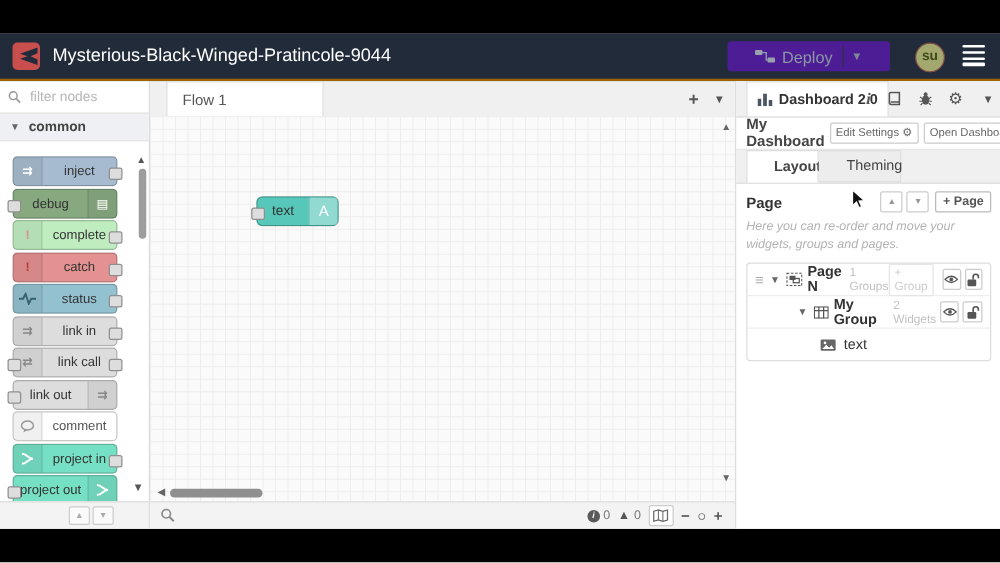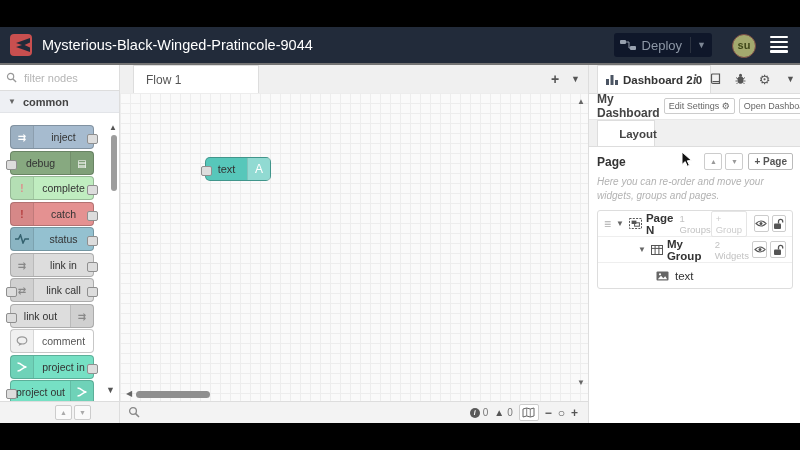--- a/index.html
+++ b/index.html
@@ -1,25 +1,25 @@
 <!DOCTYPE html>
 <html><head>
 <meta charset="utf-8">
 <style>
   html,body{margin:0;padding:0;}
   .screen{position:relative;width:800px;height:450px;background:#000;overflow:hidden;
           font-family:"Liberation Sans","DejaVu Sans",sans-serif;-webkit-font-smoothing:antialiased;}
   .app{position:absolute;top:27px;left:0;width:800px;height:396px;background:#fff;font-size:12px;color:#333;}
 
   
-  .hdr{position:absolute;top:0;left:0;right:0;height:36px;background:#222b3a;border-bottom:2px solid #737373;}
+  .hdr{position:absolute;top:0;left:0;right:0;height:36px;background:#222b3a;border-bottom:2px solid #a16207;}
   .logo{position:absolute;left:10px;top:7px;width:22px;height:22px;border-radius:4px;background:#c94f4f;}
   .hdr-title{position:absolute;left:42px;top:0;line-height:36px;color:#fff;font-size:14.5px;}
-  .deploy{position:absolute;right:88px;top:6px;height:24px;background:#0f172a;border-radius:3px;
-          display:flex;align-items:center;padding:0 6px;color:#8d97a6;font-size:13px;}
+  .deploy{position:absolute;right:88px;top:6px;height:24px;background:#4c1d95;border-radius:3px;
+          display:flex;align-items:center;padding:0 22px;color:#8d97a6;font-size:13px;}
   .deploy .dlab{margin:0 8px 0 6px;}
   .deploy .dsep{width:1px;height:16px;background:#2b3240;margin-right:6px;}
   .deploy .dcaret{font-size:9px;color:#7d8795;}
   .avatar{position:absolute;right:44px;top:7px;width:22px;height:22px;border-radius:50%;background:#a3a96e;
           border:1px solid #7c4a45;color:#3f4718;font-weight:bold;font-size:11px;text-align:center;line-height:21px;}
   .burger{position:absolute;right:12px;top:9px;width:18px;}
   .burger div{height:2.4px;background:#fff;margin-bottom:2.4px;border-radius:1px;}
 
   
   .palette{position:absolute;left:0;top:38px;width:119px;height:336px;background:#fff;border-right:1px solid #ddd;}
@@ -347,20 +347,21 @@
     </div>
 
     <div class="dashhead">
       <span class="dh-name">My Dashboard</span>
       <span class="dh-btn"><span>Edit Settings</span> ⚙</span>
       <span class="dh-btn"><span>Open Dashboard</span> ↗</span>
     </div>
 
     <div class="ltabs">
       <div class="ltab active">Layout</div>
+      <div class="ltab inactive">Theming</div>
     </div>
 
     <div class="scontent">
       <div class="pagesrow">
         <span class="pages-title">Page</span>
         <span class="pg-btn">▲</span>
         <span class="pg-btn">▼</span>
         <span class="pg-add">+ Page</span>
       </div>
       <div class="shelp">Here you can re-order and move your widgets, groups and pages.</div>

